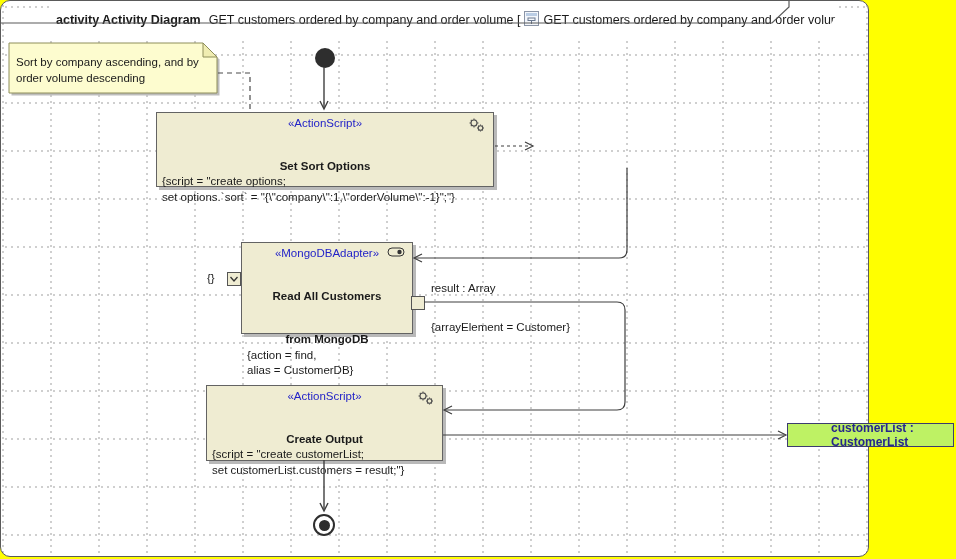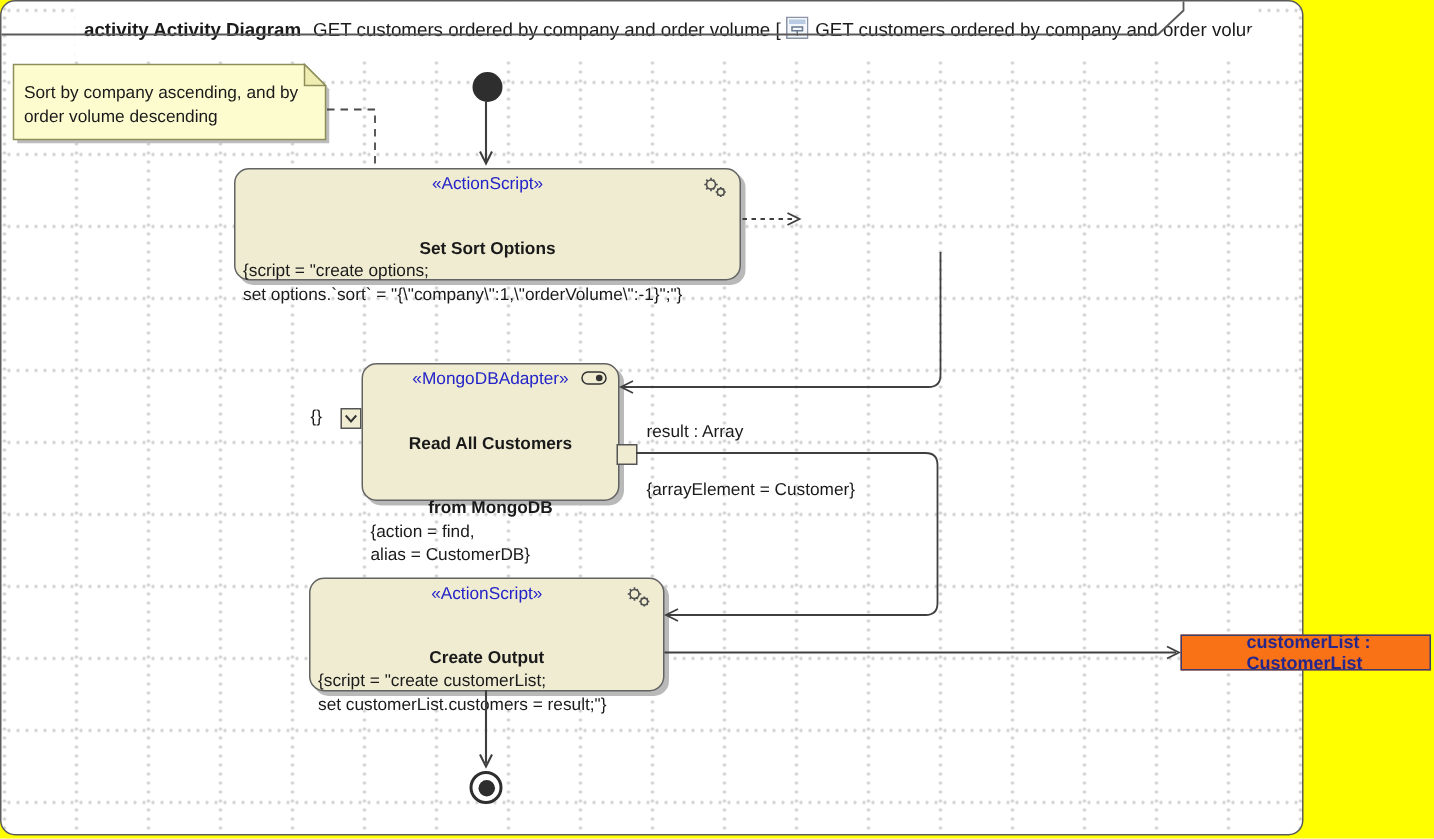--- a/index.html
+++ b/index.html
@@ -29,31 +29,31 @@
     padding:0 6px; font-size:12.5px; white-space:nowrap;margin-left:48px;
   }
   #title-bar .bold { font-weight:bold; margin-right:4px; }
   .node {
     position:absolute; z-index:2;
     background:#EFECD2; border:1px solid #636363;
     box-shadow:3px 3px 0 #b9b9b9;
     display:flex; flex-direction:column;
     font-size:11.5px; line-height:1.32; padding-top:3px;
   }
-  .rounded { border-radius:10px; }
+  .rounded { border-radius:0; }
   .stereotype { color:#2323C8; text-align:center; }
   .node-name { font-weight:bold; text-align:center;margin-top:28px; }
   .node-body { text-align:left; padding-left:5px; white-space:nowrap; }
   #set-sort-options  { left:155px; top:111px; width:338px; height:75px; }
   #options-buffer    { left:537px; top:129px; width:180px; height:38px; padding-top:2px; }
   #read-customers    { left:240px; top:241px; width:172px; height:92px; }
   #create-output     { left:205px; top:384px; width:237px; height:76px; }
   #customer-list {
     position:absolute; left:787px; top:423px; width:167px; height:24px; z-index:2;
-    background:#f97316; border:1px solid #3c3c6e;
+    background:#bef264; border:1px solid #3c3c6e;
     display:flex; align-items:center; justify-content:flex-end;
     font-weight:bold; font-size:12px; color:#26268C;padding-left:43px;
   }
   .corner-icon { position:absolute; top:4px; right:6px; }
   #initial-node {
     position:absolute; left:314px; top:47px; width:20px; height:20px;
     background:#2e2e2e; border-radius:50%; z-index:2;
   }
   #final-node {
     position:absolute; left:312px; top:513px; width:22px; height:22px;

